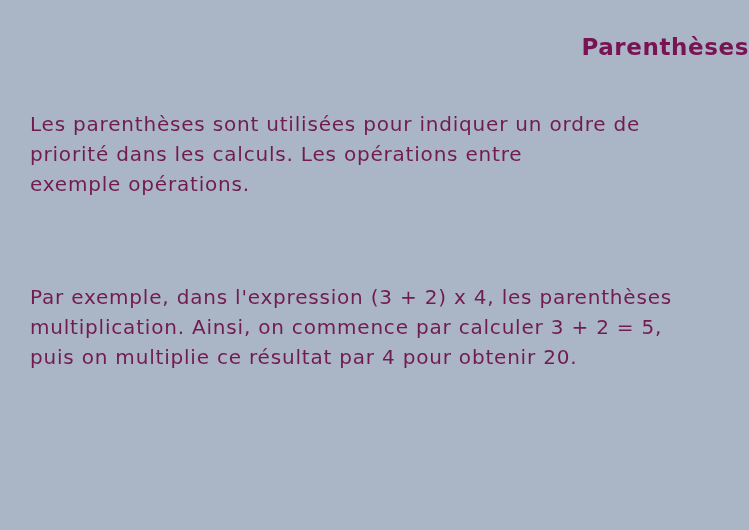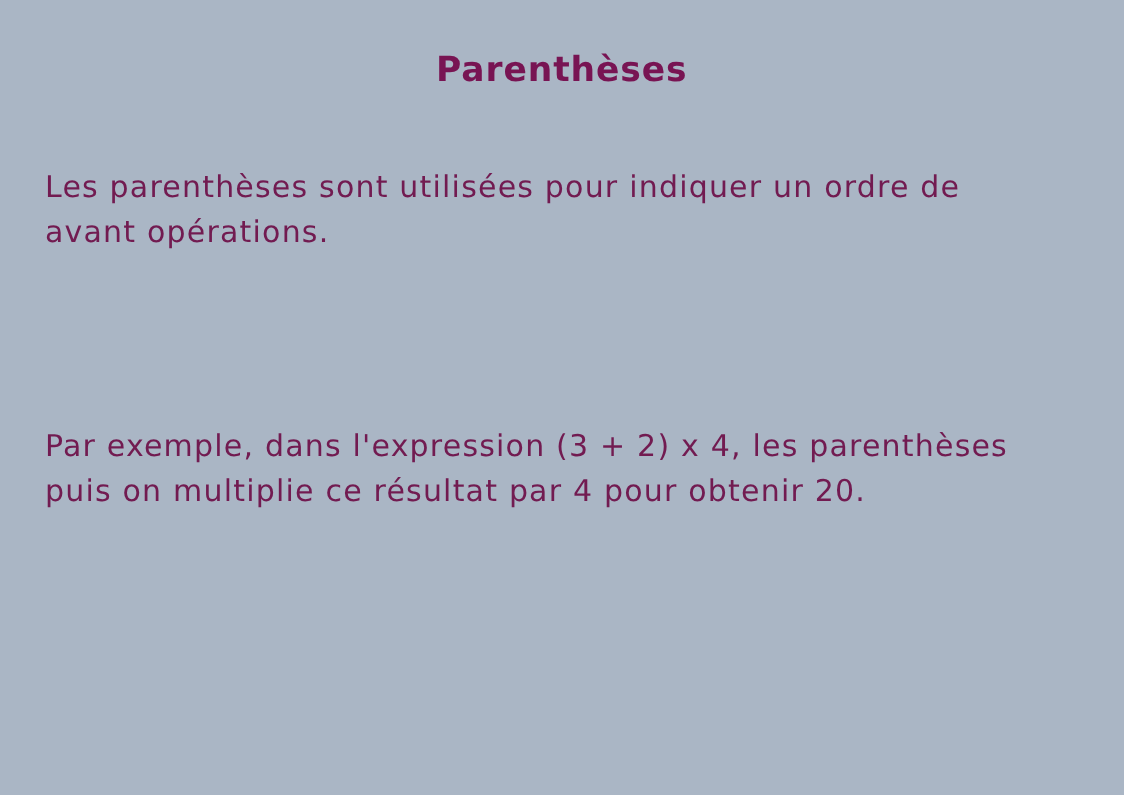--- a/index.html
+++ b/index.html
@@ -14,21 +14,21 @@
     color: #721b51;
     overflow: hidden;
     position: relative;
   }
   .title {
     position: absolute;
     top: 34px;
     left: 0;
     width: 749px;
     margin: 0;
-    text-align: center;
+    text-align: right;
     font-size: 23px;
     font-weight: bold;
     letter-spacing: 0.6px;
     color: #781453;
   }
   .paragraph {
     position: absolute;
     left: 30px;
     width: 700px;
     font-size: 20px;
@@ -41,19 +41,21 @@
   .paragraph-intro { top: 109px; }
   .paragraph-example { top: 282px; }
 </style>
 </head>
 <body>
 
 <h1 class="title">Parenthèses</h1>
 
 <div class="paragraph paragraph-intro">
   <div class="line">Les parenthèses sont utilisées pour indiquer un ordre de</div>
-  <div class="line">avant opérations.</div>
+  <div class="line">priorité dans les calculs. Les opérations entre</div>
+  <div class="line">exemple opérations.</div>
 </div>
 
 <div class="paragraph paragraph-example">
   <div class="line">Par exemple, dans l'expression (3 + 2) x 4, les parenthèses</div>
+  <div class="line">multiplication. Ainsi, on commence par calculer 3 + 2 = 5,</div>
   <div class="line">puis on multiplie ce résultat par 4 pour obtenir 20.</div>
 </div>
 
 </body></html>

